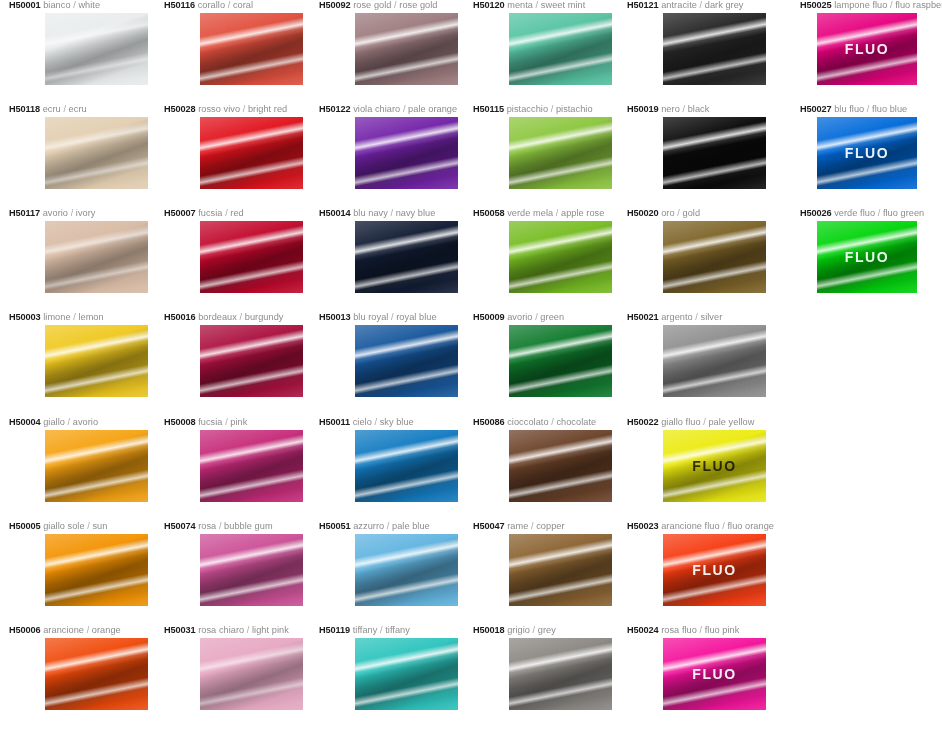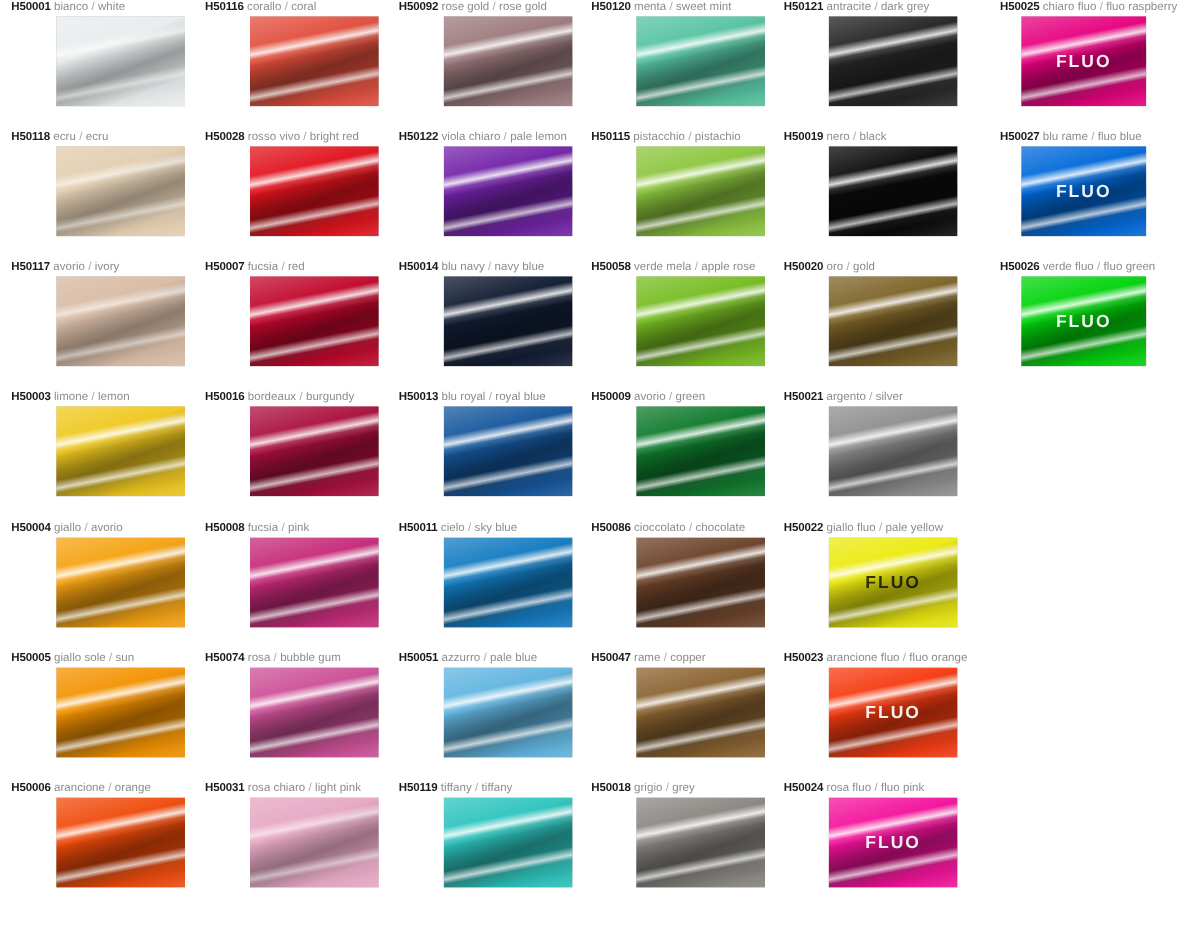--- a/index.html
+++ b/index.html
@@ -137,39 +137,39 @@
     <div class="cell" style="left: 310px; top: 0px;">
       <div class="swatch-label"><span class="code">H50092</span> <span><span>rose gold</span> <span class="sep">/</span> <span>rose gold</span></span></div>
     </div>
     <div class="cell" style="left: 464px; top: 0px;">
       <div class="swatch-label"><span class="code">H50120</span> <span><span>menta</span> <span class="sep">/</span> <span>sweet mint</span></span></div>
     </div>
     <div class="cell" style="left: 618px; top: 0px;">
       <div class="swatch-label"><span class="code">H50121</span> <span><span>antracite</span> <span class="sep">/</span> <span>dark grey</span></span></div>
     </div>
     <div class="cell wide" style="left: 800px; top: 0px;">
-      <div class="swatch-label"><span class="code">H50025</span> <span><span>chiaro fluo</span> <span class="sep">/</span> <span>fluo raspberry</span></span></div>
+      <div class="swatch-label"><span class="code">H50025</span> <span><span>lampone fluo</span> <span class="sep">/</span> <span>fluo raspberry</span></span></div>
     </div>
     <div class="cell" style="left: 0px; top: 104px;">
       <div class="swatch-label"><span class="code">H50118</span> <span><span>ecru</span> <span class="sep">/</span> <span>ecru</span></span></div>
     </div>
     <div class="cell" style="left: 155px; top: 104px;">
       <div class="swatch-label"><span class="code">H50028</span> <span><span>rosso vivo</span> <span class="sep">/</span> <span>bright red</span></span></div>
     </div>
     <div class="cell" style="left: 310px; top: 104px;">
-      <div class="swatch-label"><span class="code">H50122</span> <span><span>viola chiaro</span> <span class="sep">/</span> <span>pale lemon</span></span></div>
+      <div class="swatch-label"><span class="code">H50122</span> <span><span>viola chiaro</span> <span class="sep">/</span> <span>pale orange</span></span></div>
     </div>
     <div class="cell" style="left: 464px; top: 104px;">
       <div class="swatch-label"><span class="code">H50115</span> <span><span>pistacchio</span> <span class="sep">/</span> <span>pistachio</span></span></div>
     </div>
     <div class="cell" style="left: 618px; top: 104px;">
       <div class="swatch-label"><span class="code">H50019</span> <span><span>nero</span> <span class="sep">/</span> <span>black</span></span></div>
     </div>
     <div class="cell wide" style="left: 800px; top: 104px;">
-      <div class="swatch-label"><span class="code">H50027</span> <span><span>blu rame</span> <span class="sep">/</span> <span>fluo blue</span></span></div>
+      <div class="swatch-label"><span class="code">H50027</span> <span><span>blu fluo</span> <span class="sep">/</span> <span>fluo blue</span></span></div>
     </div>
     <div class="cell" style="left: 0px; top: 208px;">
       <div class="swatch-label"><span class="code">H50117</span> <span><span>avorio</span> <span class="sep">/</span> <span>ivory</span></span></div>
     </div>
     <div class="cell" style="left: 155px; top: 208px;">
       <div class="swatch-label"><span class="code">H50007</span> <span><span>fucsia</span> <span class="sep">/</span> <span>red</span></span></div>
     </div>
     <div class="cell" style="left: 310px; top: 208px;">
       <div class="swatch-label"><span class="code">H50014</span> <span><span>blu navy</span> <span class="sep">/</span> <span>navy blue</span></span></div>
     </div>

